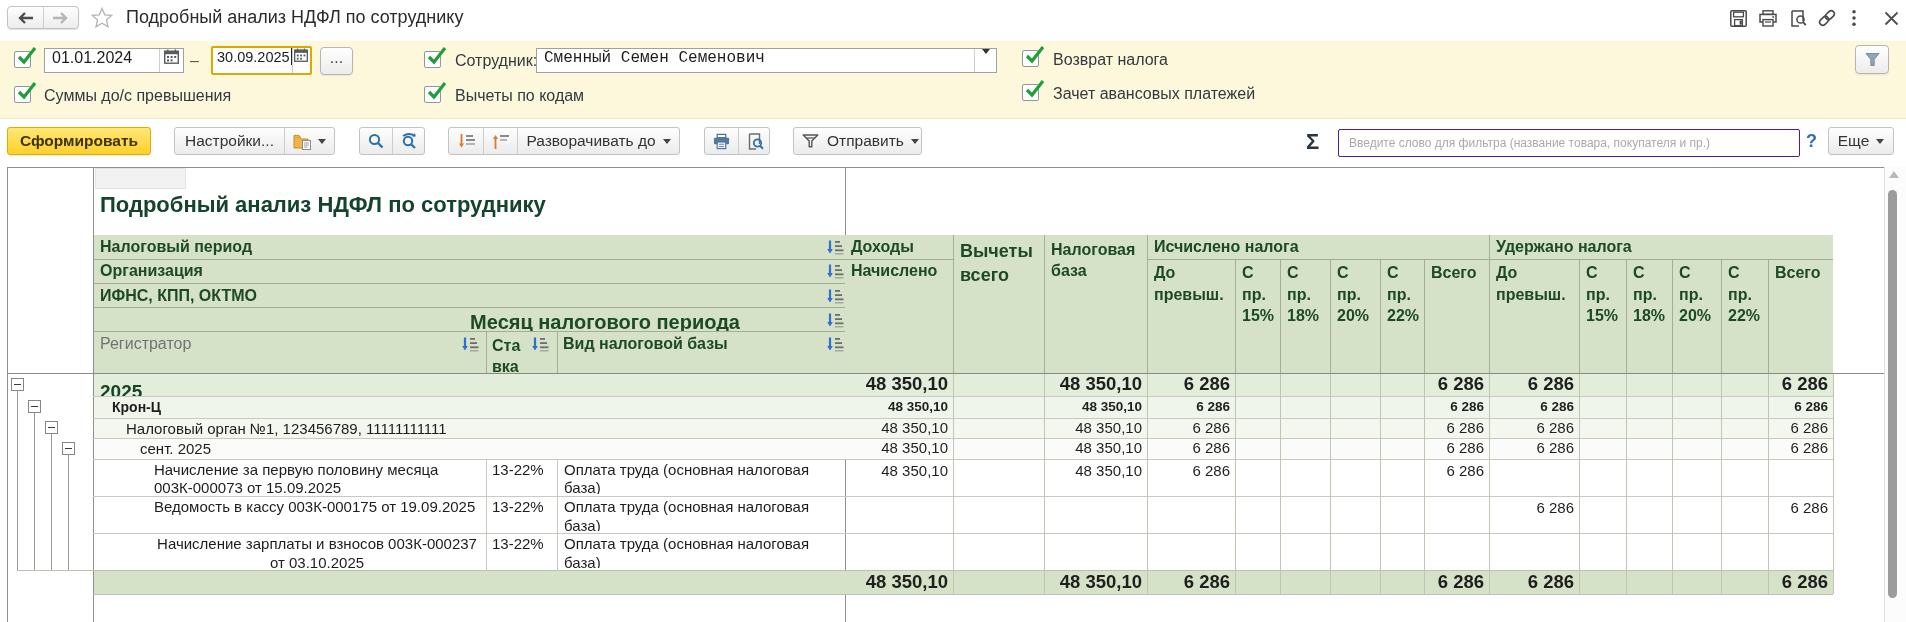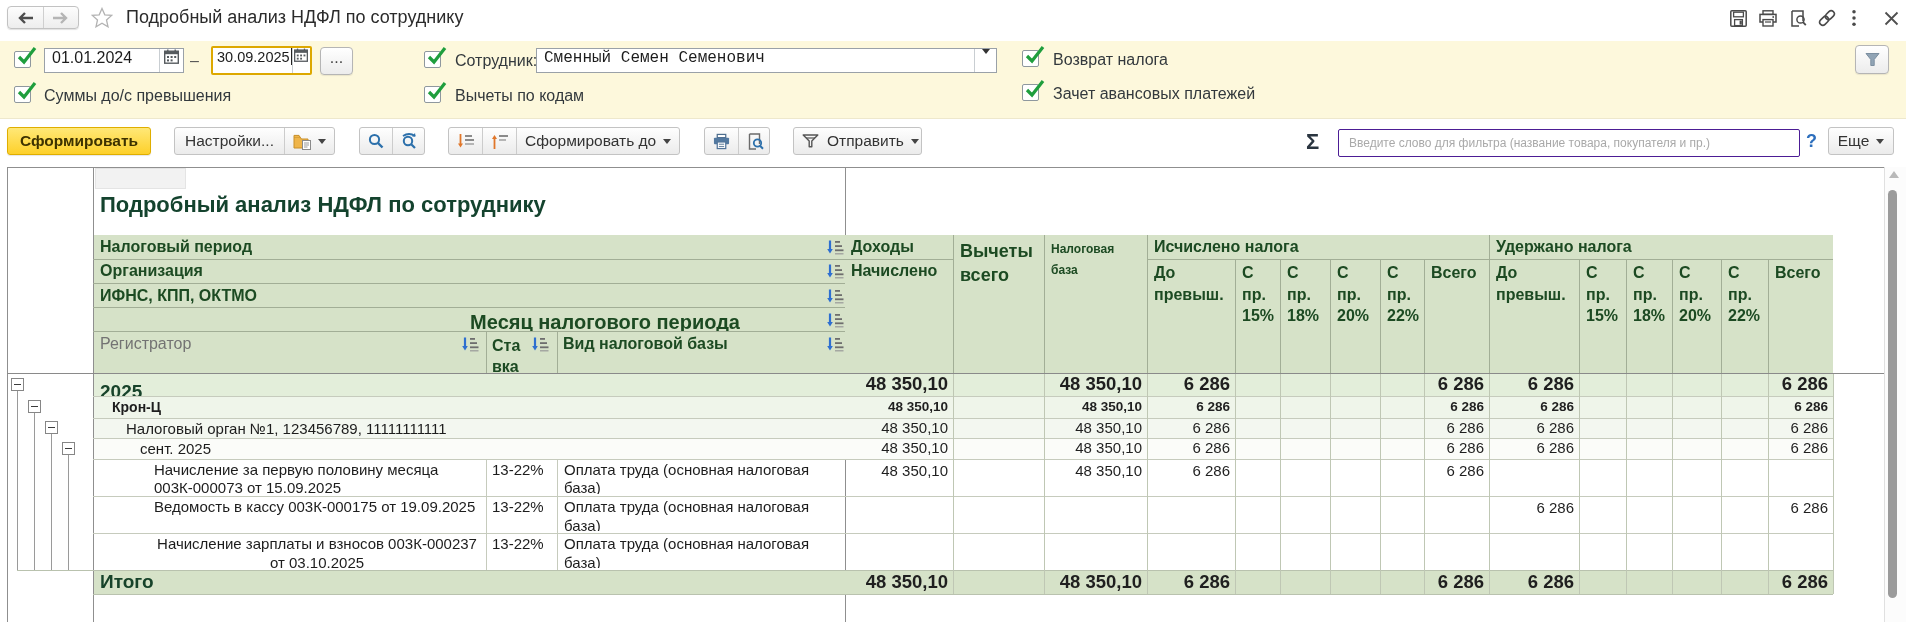--- a/index.html
+++ b/index.html
@@ -289,21 +289,21 @@
       </div>
       <div class="tbseg" style="width:34px;">
         <svg width="17" height="17" viewBox="0 0 17 17">
           <line x1="3.5" y1="16" x2="3.5" y2="5" stroke="#e0762a" stroke-width="1.8"></line>
           <path d="M1 6 L3.5 2 L6 6 Z" fill="#e0762a"></path>
           <rect x="8" y="2" width="9" height="2" fill="#8b8b8b"></rect>
           <rect x="8" y="6" width="7" height="2" fill="#b5b5b5"></rect>
         </svg>
       </div>
       <div class="tbseg" style="flex:1;">
-        <span class="tbtext">Сформировать до</span>
+        <span class="tbtext">Разворачивать до</span>
         <span class="dd-arrow"></span>
       </div>
     </div>
 
     <div class="tbgroup" style="left:704px; width:66px;">
       <div class="tbseg" style="width:33px;">
         <svg width="18" height="17" viewBox="0 0 18 17">
           <rect x="4.5" y="1" width="9" height="3.4" fill="#fff" stroke="#4e6e8e" stroke-width="1.3"></rect>
           <rect x="1" y="4.4" width="16" height="7" rx="1" fill="#5379a0" stroke="#3f61826" stroke-width="0"></rect>
           <rect x="4.5" y="9" width="9" height="7" fill="#fff" stroke="#51749a" stroke-width="1.3"></rect>
@@ -448,21 +448,21 @@
       <path d="M1.2 10 L4 14.5 L6.8 10 Z" fill="#2e6fd0"></path>
       <rect x="9" y="2" width="5" height="1.8" fill="#6e6e6e"></rect>
       <rect x="9" y="6.2" width="7" height="1.8" fill="#6e6e6e"></rect>
       <rect x="9" y="10.4" width="8.5" height="1.8" fill="#6e6e6e"></rect>
       <rect x="9" y="14.2" width="8.5" height="1.2" fill="#9a9a9a"></rect>
     </svg>
       </div>
       <div class="cell" style="left: 851px; top: 71px; width: 98px; height: 20px; font-weight: bold; color: rgb(28, 74, 34); font-size: 16px;">Доходы</div>
       <div class="cell" style="left: 851px; top: 95px; width: 98px; height: 20px; font-weight: bold; color: rgb(28, 74, 34); font-size: 16px;">Начислено</div>
       <div class="cell" style="left: 960px; top: 71.5px; width: 79px; height: 46px; font-weight: bold; color: rgb(28, 74, 34); font-size: 18px; white-space: normal; line-height: 24px;">Вычеты всего</div>
-      <div class="cell" style="left: 1051px; top: 71.5px; width: 91px; height: 46px; font-weight: bold; color: rgb(28, 74, 34); font-size: 12px; white-space: normal; line-height: 21px;">Налоговая база</div>
+      <div class="cell" style="left: 1051px; top: 71.5px; width: 91px; height: 46px; font-weight: bold; color: rgb(28, 74, 34); font-size: 16px; white-space: normal; line-height: 21px;">Налоговая база</div>
       <div class="cell" style="left: 1154px; top: 71px; width: 330px; height: 20px; font-weight: bold; color: rgb(28, 74, 34); font-size: 16px;">Исчислено налога</div>
       <div class="cell" style="left: 1496px; top: 71px; width: 330px; height: 20px; font-weight: bold; color: rgb(28, 74, 34); font-size: 16px;">Удержано налога</div>
       <div class="cell" style="left: 1154px; top: 95px; width: 77px; height: 70px; font-weight: bold; color: rgb(28, 74, 34); font-size: 16px; white-space: normal; line-height: 21.5px;">До превыш.</div>
       <div class="cell" style="left: 1496px; top: 95px; width: 79px; height: 70px; font-weight: bold; color: rgb(28, 74, 34); font-size: 16px; white-space: normal; line-height: 21.5px;">До превыш.</div>
       <div class="cell" style="left: 1242px; top: 95px; width: 34px; height: 70px; font-weight: bold; color: rgb(28, 74, 34); font-size: 16px; white-space: normal; line-height: 21.5px;">С пр. 15%</div>
       <div class="cell" style="left: 1586px; top: 95px; width: 36px; height: 70px; font-weight: bold; color: rgb(28, 74, 34); font-size: 16px; white-space: normal; line-height: 21.5px;">С пр. 15%</div>
       <div class="cell" style="left: 1287px; top: 95px; width: 39px; height: 70px; font-weight: bold; color: rgb(28, 74, 34); font-size: 16px; white-space: normal; line-height: 21.5px;">С пр. 18%</div>
       <div class="cell" style="left: 1633px; top: 95px; width: 35px; height: 70px; font-weight: bold; color: rgb(28, 74, 34); font-size: 16px; white-space: normal; line-height: 21.5px;">С пр. 18%</div>
       <div class="cell" style="left: 1337px; top: 95px; width: 39px; height: 70px; font-weight: bold; color: rgb(28, 74, 34); font-size: 16px; white-space: normal; line-height: 21.5px;">С пр. 20%</div>
       <div class="cell" style="left: 1679px; top: 95px; width: 38px; height: 70px; font-weight: bold; color: rgb(28, 74, 34); font-size: 16px; white-space: normal; line-height: 21.5px;">С пр. 20%</div>
@@ -518,21 +518,20 @@
       <div class="cell" style="left: 492px; top: 331px; width: 61px; height: 33px; font-size: 15px; color: rgb(29, 29, 29);">13-22%</div>
       <div class="cell" style="left: 564px; top: 331px; width: 283px; height: 33px; white-space: normal; line-height: 18.5px; font-size: 15px; color: rgb(29, 29, 29);">Оплата труда (основная налоговая база)</div>
       <div class="cell" style="left: 1493px; top: 330px; width: 81px; height: 35px; text-align: right; line-height: 21px; font-size: 15px; color: rgb(31, 31, 31);">6 286</div>
       <div class="cell" style="left: 1772px; top: 330px; width: 56px; height: 35px; text-align: right; line-height: 21px; font-size: 15px; color: rgb(31, 31, 31);">6 286</div>
       <div style="position: absolute; left: 93px; top: 366px; width: 1740px; height: 1px; background: rgb(198, 203, 189);"></div>
       <div class="cell" style="left: 154px; top: 368px; width: 326px; height: 32.5px; white-space: normal; line-height: 18.5px; font-size: 15px; color: rgb(29, 29, 29); text-align: center;">Начисление зарплаты и взносов 003К-000237 от 03.10.2025</div>
       <div class="cell" style="left: 492px; top: 368px; width: 61px; height: 32.5px; font-size: 15px; color: rgb(29, 29, 29);">13-22%</div>
       <div class="cell" style="left: 564px; top: 368px; width: 283px; height: 32.5px; white-space: normal; line-height: 18.5px; font-size: 15px; color: rgb(29, 29, 29);">Оплата труда (основная налоговая база)</div>
       <div style="position: absolute; left: 17px; top: 402.5px; width: 1816px; height: 1px; background: rgb(185, 194, 174);"></div>
       <div class="abs" style="left: 94px; top: 403.5px; width: 1739px; height: 23px; background: rgb(214, 226, 200);"></div>
-      <div class="cell" style="left: 100px; top: 403.5px; width: 739px; height: 22px; line-height: 22px; font-weight: bold; font-size: 19px; color: rgb(23, 67, 42);">Итого</div>
       <div class="cell" style="left: 849px; top: 403.5px; width: 99px; height: 22px; text-align: right; line-height: 22px; font-weight: bold; font-size: 18.5px; color: rgb(31, 31, 31);">48 350,10</div>
       <div class="cell" style="left: 1048px; top: 403.5px; width: 94px; height: 22px; text-align: right; line-height: 22px; font-weight: bold; font-size: 18.5px; color: rgb(31, 31, 31);">48 350,10</div>
       <div class="cell" style="left: 1151px; top: 403.5px; width: 79px; height: 22px; text-align: right; line-height: 22px; font-weight: bold; font-size: 18.5px; color: rgb(31, 31, 31);">6 286</div>
       <div class="cell" style="left: 1428px; top: 403.5px; width: 56px; height: 22px; text-align: right; line-height: 22px; font-weight: bold; font-size: 18.5px; color: rgb(31, 31, 31);">6 286</div>
       <div class="cell" style="left: 1493px; top: 403.5px; width: 81px; height: 22px; text-align: right; line-height: 22px; font-weight: bold; font-size: 18.5px; color: rgb(31, 31, 31);">6 286</div>
       <div class="cell" style="left: 1772px; top: 403.5px; width: 56px; height: 22px; text-align: right; line-height: 22px; font-weight: bold; font-size: 18.5px; color: rgb(31, 31, 31);">6 286</div>
       <div style="position: absolute; left: 93px; top: 426.5px; width: 1740px; height: 1px; background: rgb(185, 194, 174);"></div>
       <div style="position: absolute; left: 953px; top: 207px; width: 1px; height: 219.5px; background: rgb(191, 199, 180);"></div>
       <div style="position: absolute; left: 1044px; top: 207px; width: 1px; height: 219.5px; background: rgb(191, 199, 180);"></div>
       <div style="position: absolute; left: 1147px; top: 207px; width: 1px; height: 219.5px; background: rgb(191, 199, 180);"></div>

